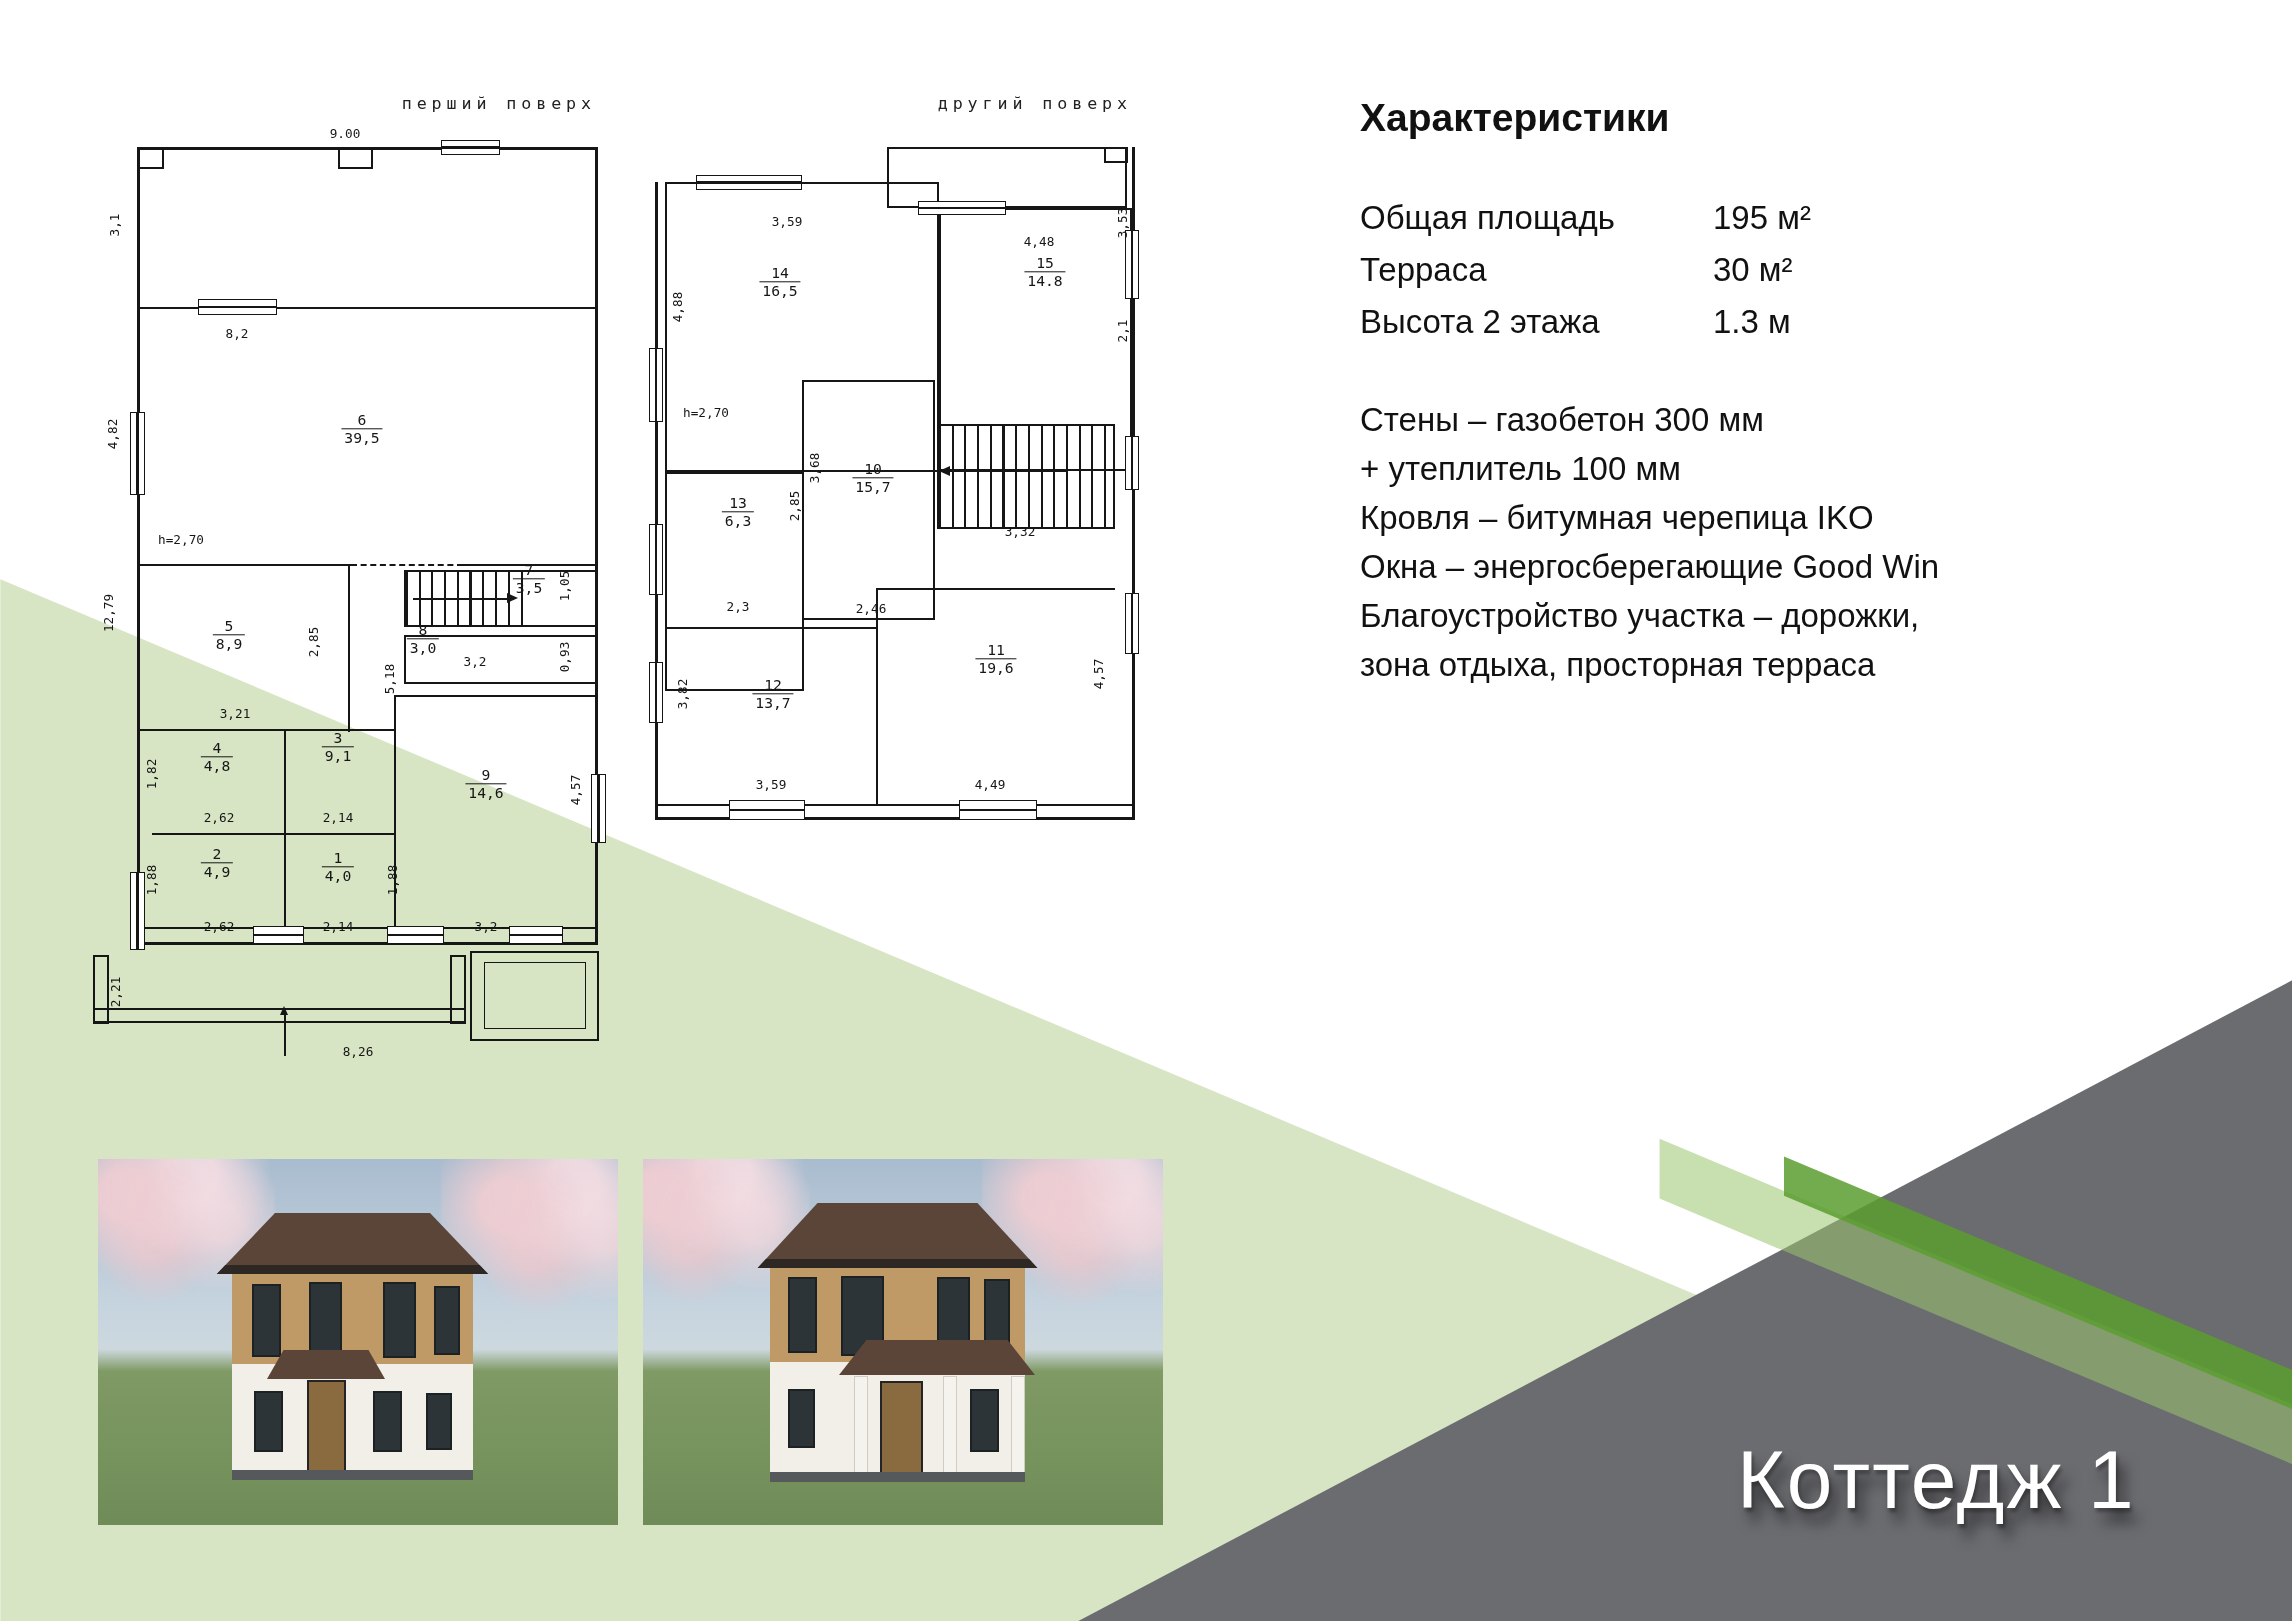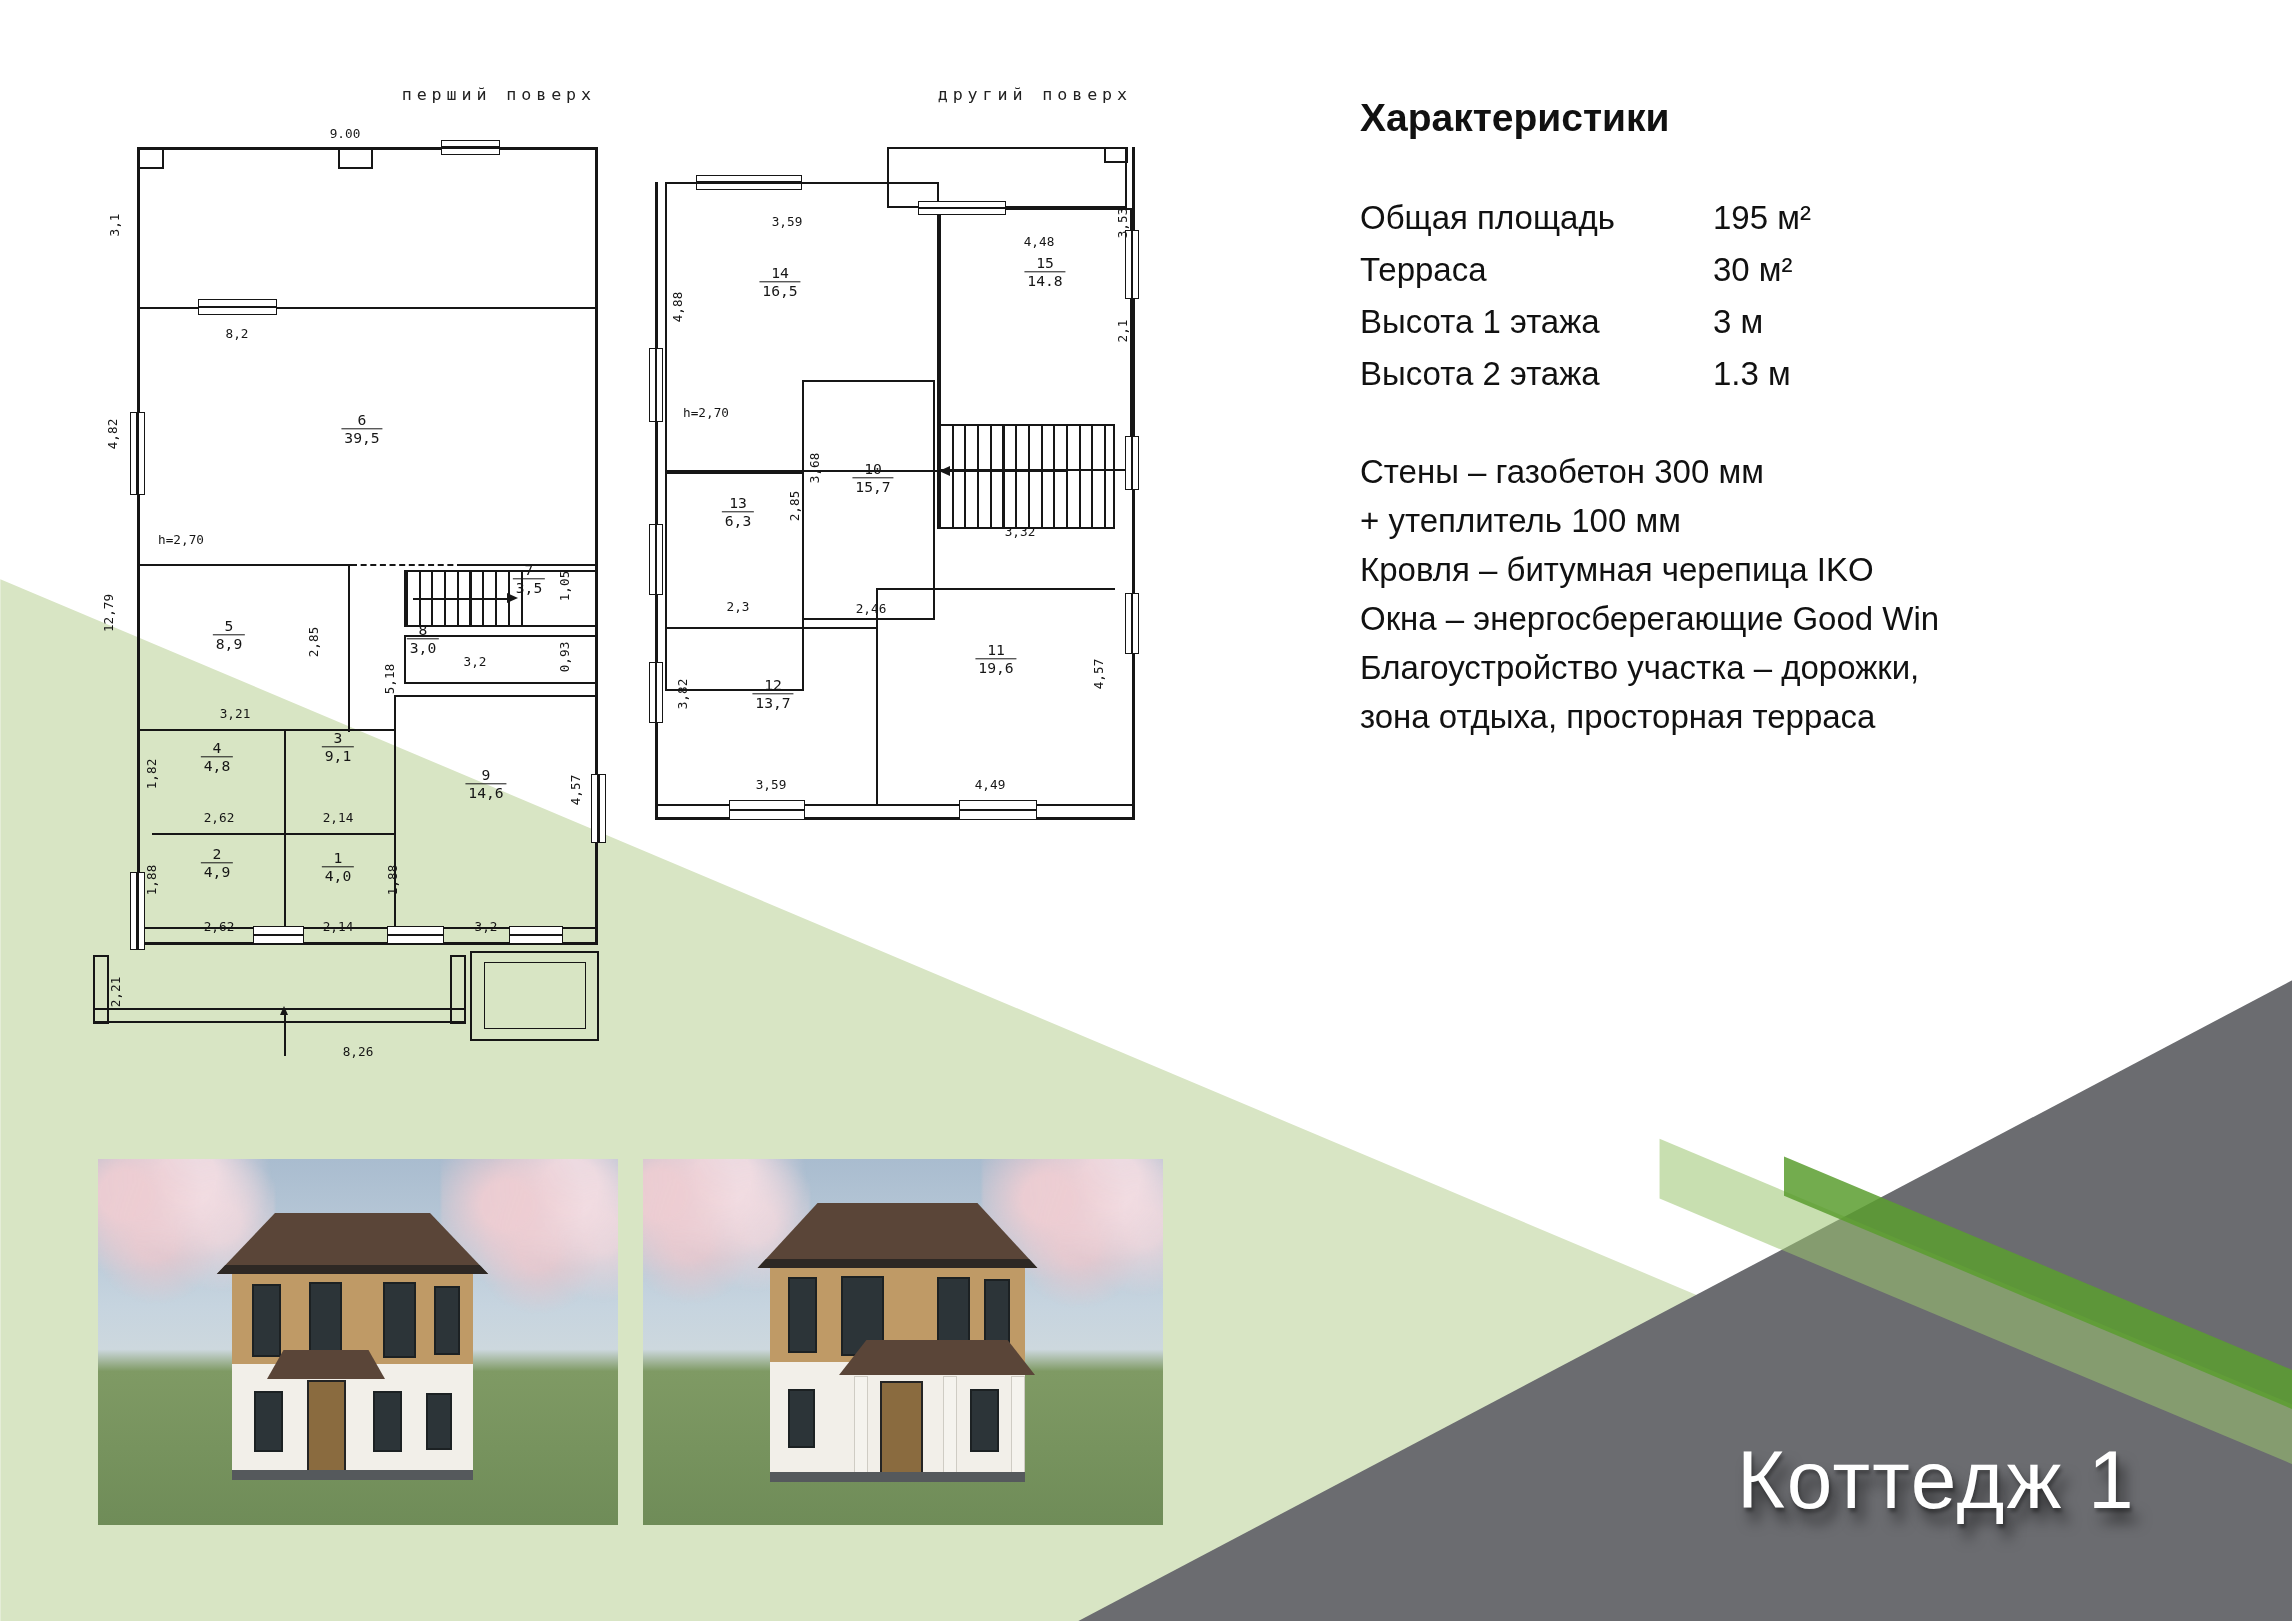--- a/index.html
+++ b/index.html
@@ -21,21 +21,21 @@
   .hatchv{position:absolute;background:repeating-linear-gradient(90deg,#161616 0 2px,transparent 2px 12.7px);}
   .room{position:absolute;transform:translate(-50%,-50%);text-align:center;z-index:3;
         font-family:"DejaVu Sans Mono", monospace;font-size:14.7px;line-height:15.7px;color:#161616;}
   .room .ra{border-top:1.5px solid #161616;padding:1px 2.9px 0 2.9px;}
   .dim{position:absolute;transform:translate(-50%,-50%);white-space:nowrap;z-index:3;
        font-family:"DejaVu Sans Mono", monospace;font-size:12.7px;color:#161616;}
   .dim.rot{transform:translate(-50%,-50%) rotate(-90deg);}
   .arr-line{position:absolute;background:#161616;}
   .tri{position:absolute;width:0;height:0;}
   .plan-title{position:absolute;z-index:2;font-family:"DejaVu Sans Mono", monospace;
-       font-size:16.7px;letter-spacing:4.9px;color:#222;text-align:right;width:216px;}
+       font-size:16.7px;letter-spacing:4.9px;color:#222;text-align:right;width:216px;margin-top:9px;}
   
   #chars{position:absolute;left:1360px;top:94px;width:725px;z-index:2;}
   #chars .title{font-size:39px;font-weight:bold;line-height:47px;margin-bottom:55px;}
   .spec-row{position:relative;height:52px;font-size:33px;line-height:43px;}
   .spec-row .val{position:absolute;left:353px;top:0;}
   #note-row{margin-top:76px;}
   #details{margin-top:43px;}
   .detail-line{font-size:33px;line-height:49px;}
   
   .photo{position:absolute;top:1159px;width:520px;height:366px;z-index:2;overflow:hidden;
@@ -253,21 +253,20 @@
       <div class="dim" style="left: 116px; top: 637px;">3,59</div>
       <div class="dim" style="left: 335px; top: 637px;">4,49</div>
     </div>
 </div>
 
 <div id="chars">
   <div class="title">Характеристики</div>
   <div id="spec-rows">
       <div class="spec-row"><span>Общая площадь</span><span class="val">195 м²</span></div>
       <div class="spec-row"><span>Терраса</span><span class="val">30 м²</span></div>
-      <div class="spec-row"><span>Высота 1 этажа</span><span class="val">3 м</span></div>
       <div class="spec-row"><span>Высота 2 этажа</span><span class="val">1.3 м</span></div>
     </div>
   <div id="details">
       <div class="detail-line">Стены – газобетон 300 мм</div>
       <div class="detail-line">+ утеплитель 100 мм</div>
       <div class="detail-line">Кровля – битумная черепица IKO</div>
       <div class="detail-line">Окна – энергосберегающие  Good Win</div>
       <div class="detail-line">Благоустройство участка – дорожки,</div>
       <div class="detail-line">зона отдыха, просторная терраса</div>
     </div>

